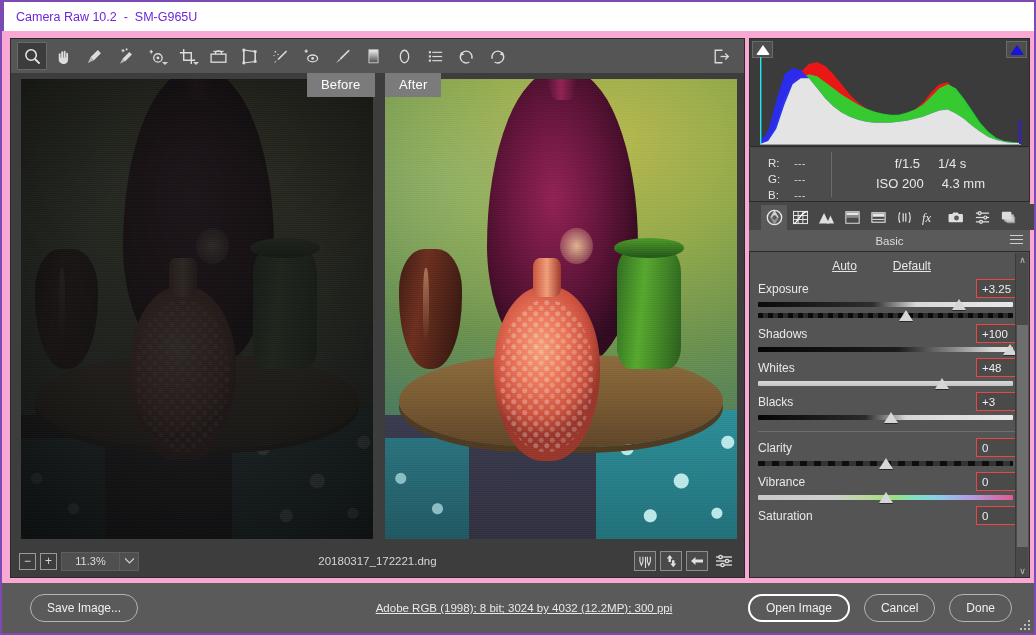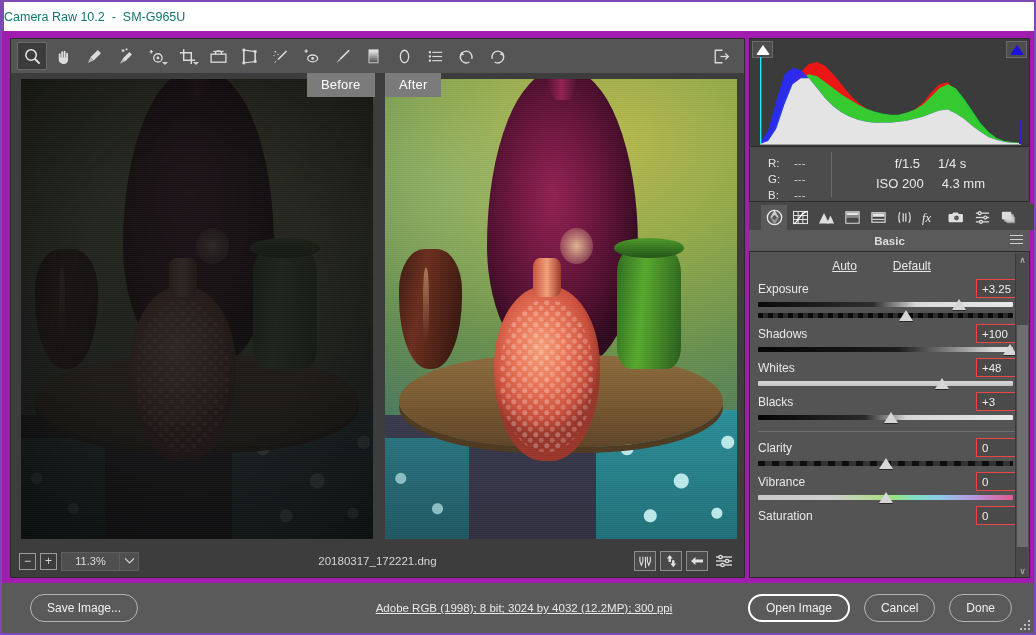--- a/index.html
+++ b/index.html
@@ -23,29 +23,30 @@
   .titlebar {
     position: absolute; left: 0; top: 0;
     width: 1036px; height: 31px;
     background: #ffffff;
     border-top: 2px solid #7d49b5;
     border-left: 2px solid #7d49b5;
     border-right: 2px solid #7d49b5;
     display: flex; align-items: center;
   }
   .titlebar-text {
-    font-size: 12.5px; color: #0f766e;
+    font-size: 12.5px; color: #6d28d9;
+    padding-left: 12px;
     white-space: pre;
   }
 
   
   .body {
     position: absolute; left: 0; top: 31px;
     width: 1032px; height: 602px;
-    background: #a21caf;
+    background: #f9a8d4;
   }
 
   
   .editpane {
     position: absolute; left: 8px; top: 7px;
     width: 735px; height: 540px;
     background: #3d3d3d;
     border: 1px solid #2a2a2a;
   }
 
@@ -328,21 +329,20 @@
   }
   .ptab.active { background: #5a5a5a; }
 
   .panelhead {
     position: absolute; left: 0; top: 192px;
     width: 281px; height: 21px;
     background: #5a5a5a;
     display: flex; align-items: center; justify-content: center;
     color: #dcdcdc; font-size: 11.5px;
     position: absolute;
-    font-weight: bold;
   }
   .panelhead .burger {
     position: absolute; right: 7px; top: 5px;
     width: 13px; height: 11px;
   }
   .panelhead .burger i {
     display: block; height: 1px; background: #cfcfcf; margin-bottom: 3px;
   }
 
   .sliderzone {

